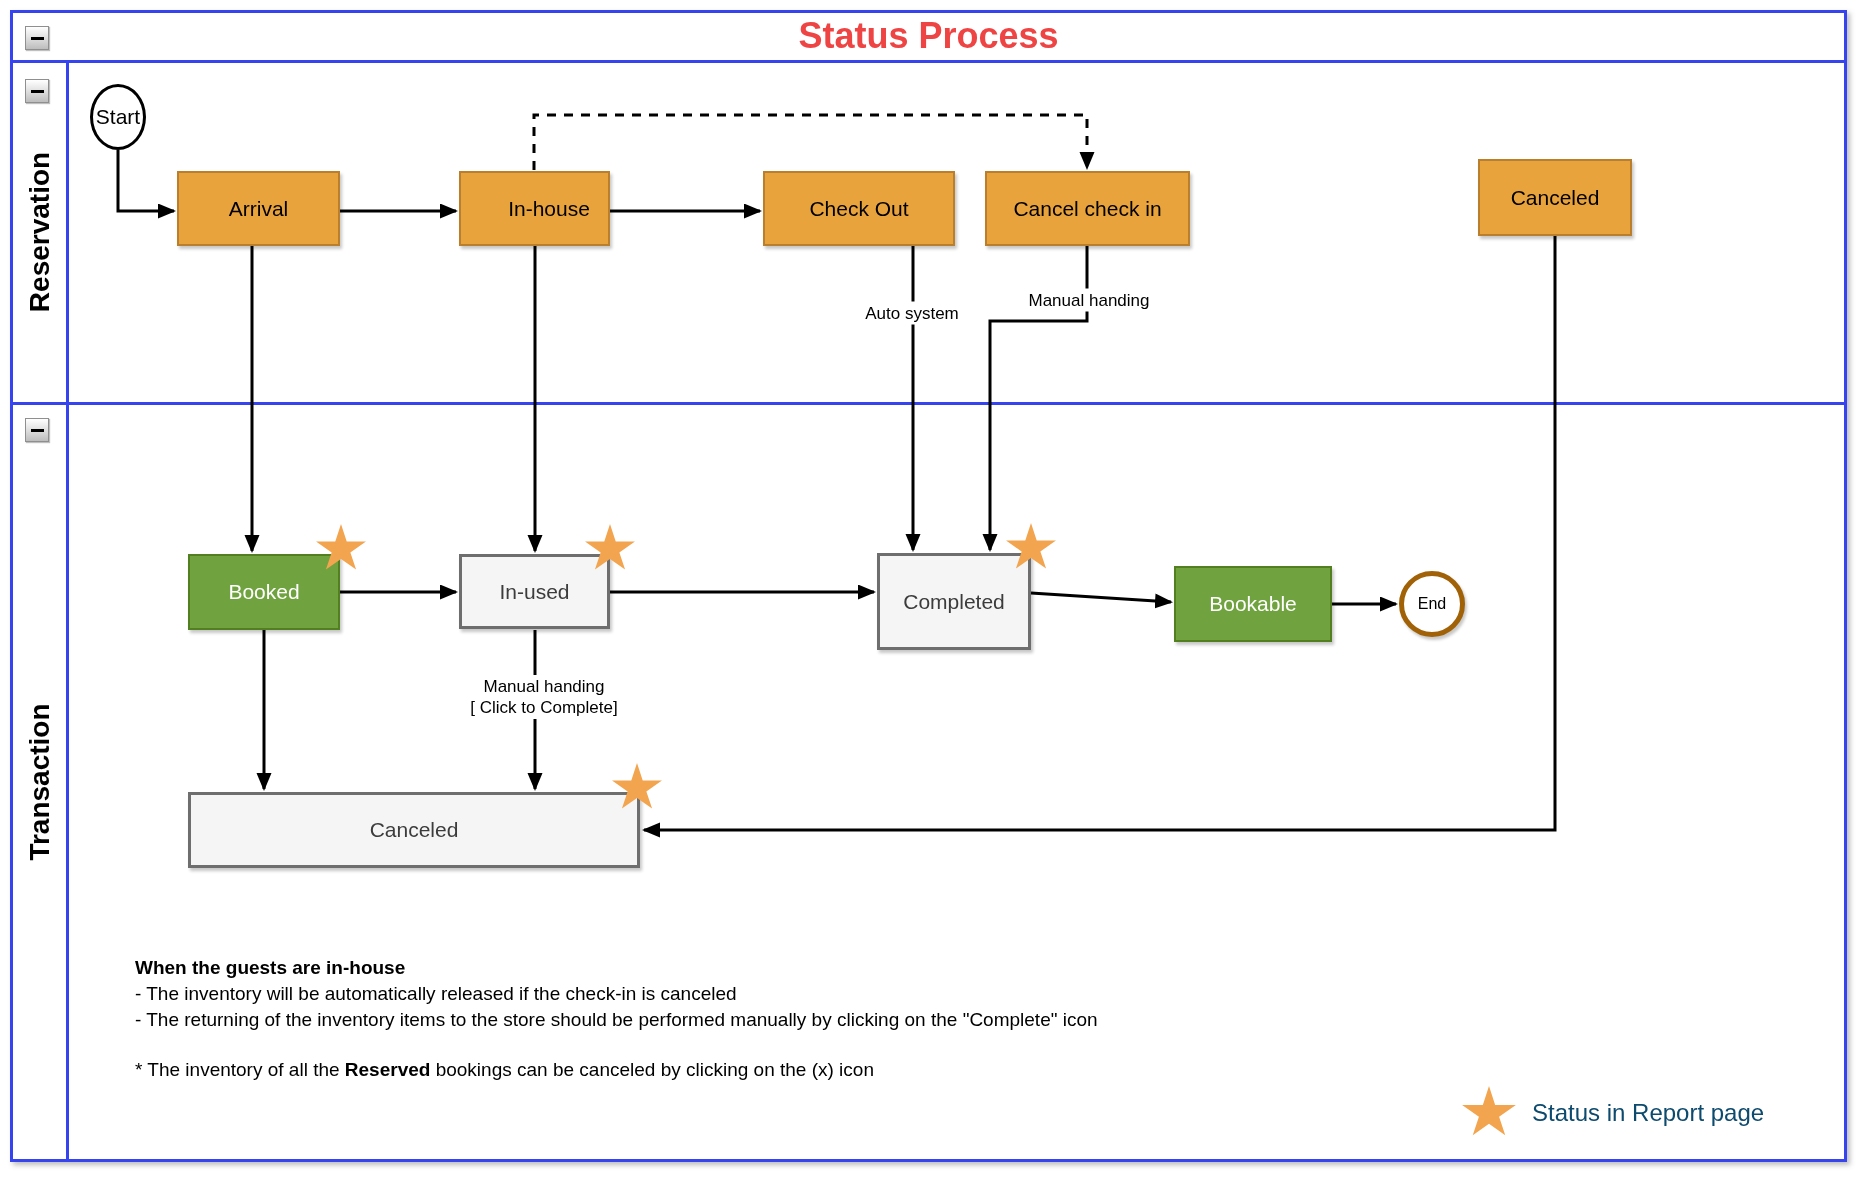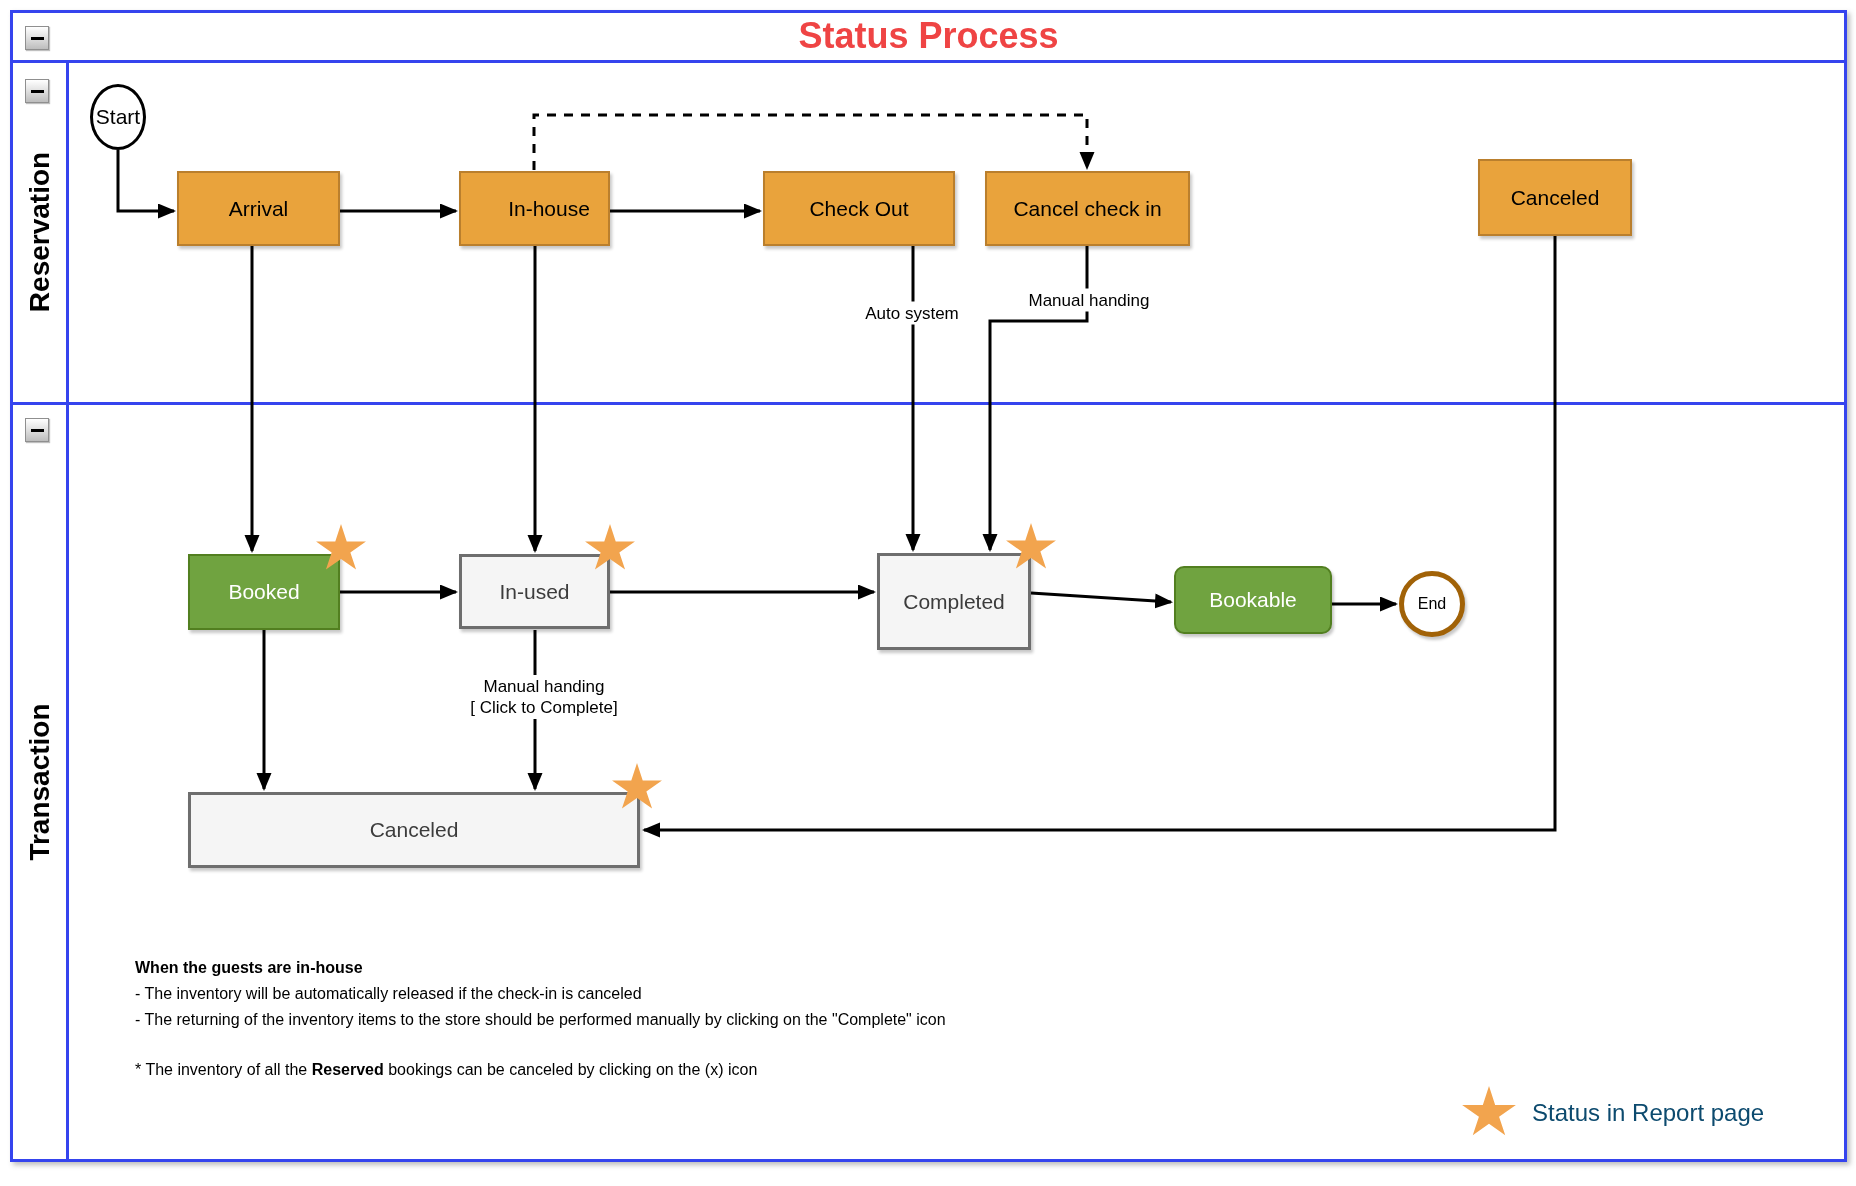--- a/index.html
+++ b/index.html
@@ -41,21 +41,21 @@
   .circle-start { border-radius:50%; border:3px solid #000; background:#fff; font-size:21px; }
   .circle-end   { border-radius:50%; border:5px solid #a16207; background:#fff; font-size:16px; }
 
   .star { position:absolute; z-index:3; background:var(--star);
           clip-path:polygon(50% 0%,61% 35%,98% 35%,68% 57%,79% 91%,50% 70%,21% 91%,32% 57%,2% 35%,39% 35%); }
 
   .edge-label { position:absolute; z-index:3; transform:translate(-50%,-50%);
                 background:#ffffff; padding:1px 4px; font-size:17px; color:#000;
                 text-align:center; line-height:21px; white-space:nowrap; }
 
-  .notes { position:absolute; left:135px; top:955px; z-index:3; font-size:16px;
+  .notes { position:absolute; left:135px; top:955px; z-index:3; font-size:19px;
            color:#000; line-height:26px; }
   .notes .heading { font-weight:700; }
   .notes .gap { height:24px; }
   .bold { font-weight:700; }
 
   .legend-label { position:absolute; z-index:3; font-size:24px; color:#0c4a6e; }
 </style>
 </head>
 <body>
 
@@ -109,21 +109,21 @@
   <div class="node circle-start" style="left:90px; top:84px; width:56px; height:66px; box-shadow:none;">Start</div>
   <div class="node orange" style="left:177px; top:171px; width:163px; height:75px;">Arrival</div>
   <div class="node orange" style="left:459px; top:171px; width:151px; height:75px;padding-left:29px;">In-house</div>
   <div class="node orange" style="left:763px; top:171px; width:192px; height:75px;">Check Out</div>
   <div class="node orange" style="left:985px; top:171px; width:205px; height:75px;">Cancel check in</div>
   <div class="node orange" style="left:1478px; top:159px; width:154px; height:77px;">Canceled</div>
 
   <div class="node green" style="left:188px; top:554px; width:152px; height:76px;">Booked</div>
   <div class="node gray" style="left:459px; top:554px; width:151px; height:75px;">In-used</div>
   <div class="node gray" style="left:877px; top:553px; width:154px; height:97px;">Completed</div>
-  <div class="node green" style="left:1174px; top:566px; width:158px; height:68px;border-radius:10px;">Bookable</div>
+  <div class="node green" style="left:1174px; top:566px; width:158px; height:76px;">Bookable</div>
   <div class="node circle-end" style="left:1399px; top:571px; width:66px; height:66px;">End</div>
   <div class="node gray" style="left:188px; top:792px; width:452px; height:76px;">Canceled</div>
 
   <div class="star" style="left:315px; top:524px; width:52px; height:50px;"></div>
   <div class="star" style="left:584px; top:524px; width:52px; height:50px;"></div>
   <div class="star" style="left:1005px; top:523px; width:52px; height:50px;"></div>
   <div class="star" style="left:611px; top:763px; width:52px; height:50px;"></div>
 
   <div class="edge-label" style="left:912px; top:313px;">Auto system</div>
   <div class="edge-label" style="left:1089px; top:300px;">Manual handing</div>

